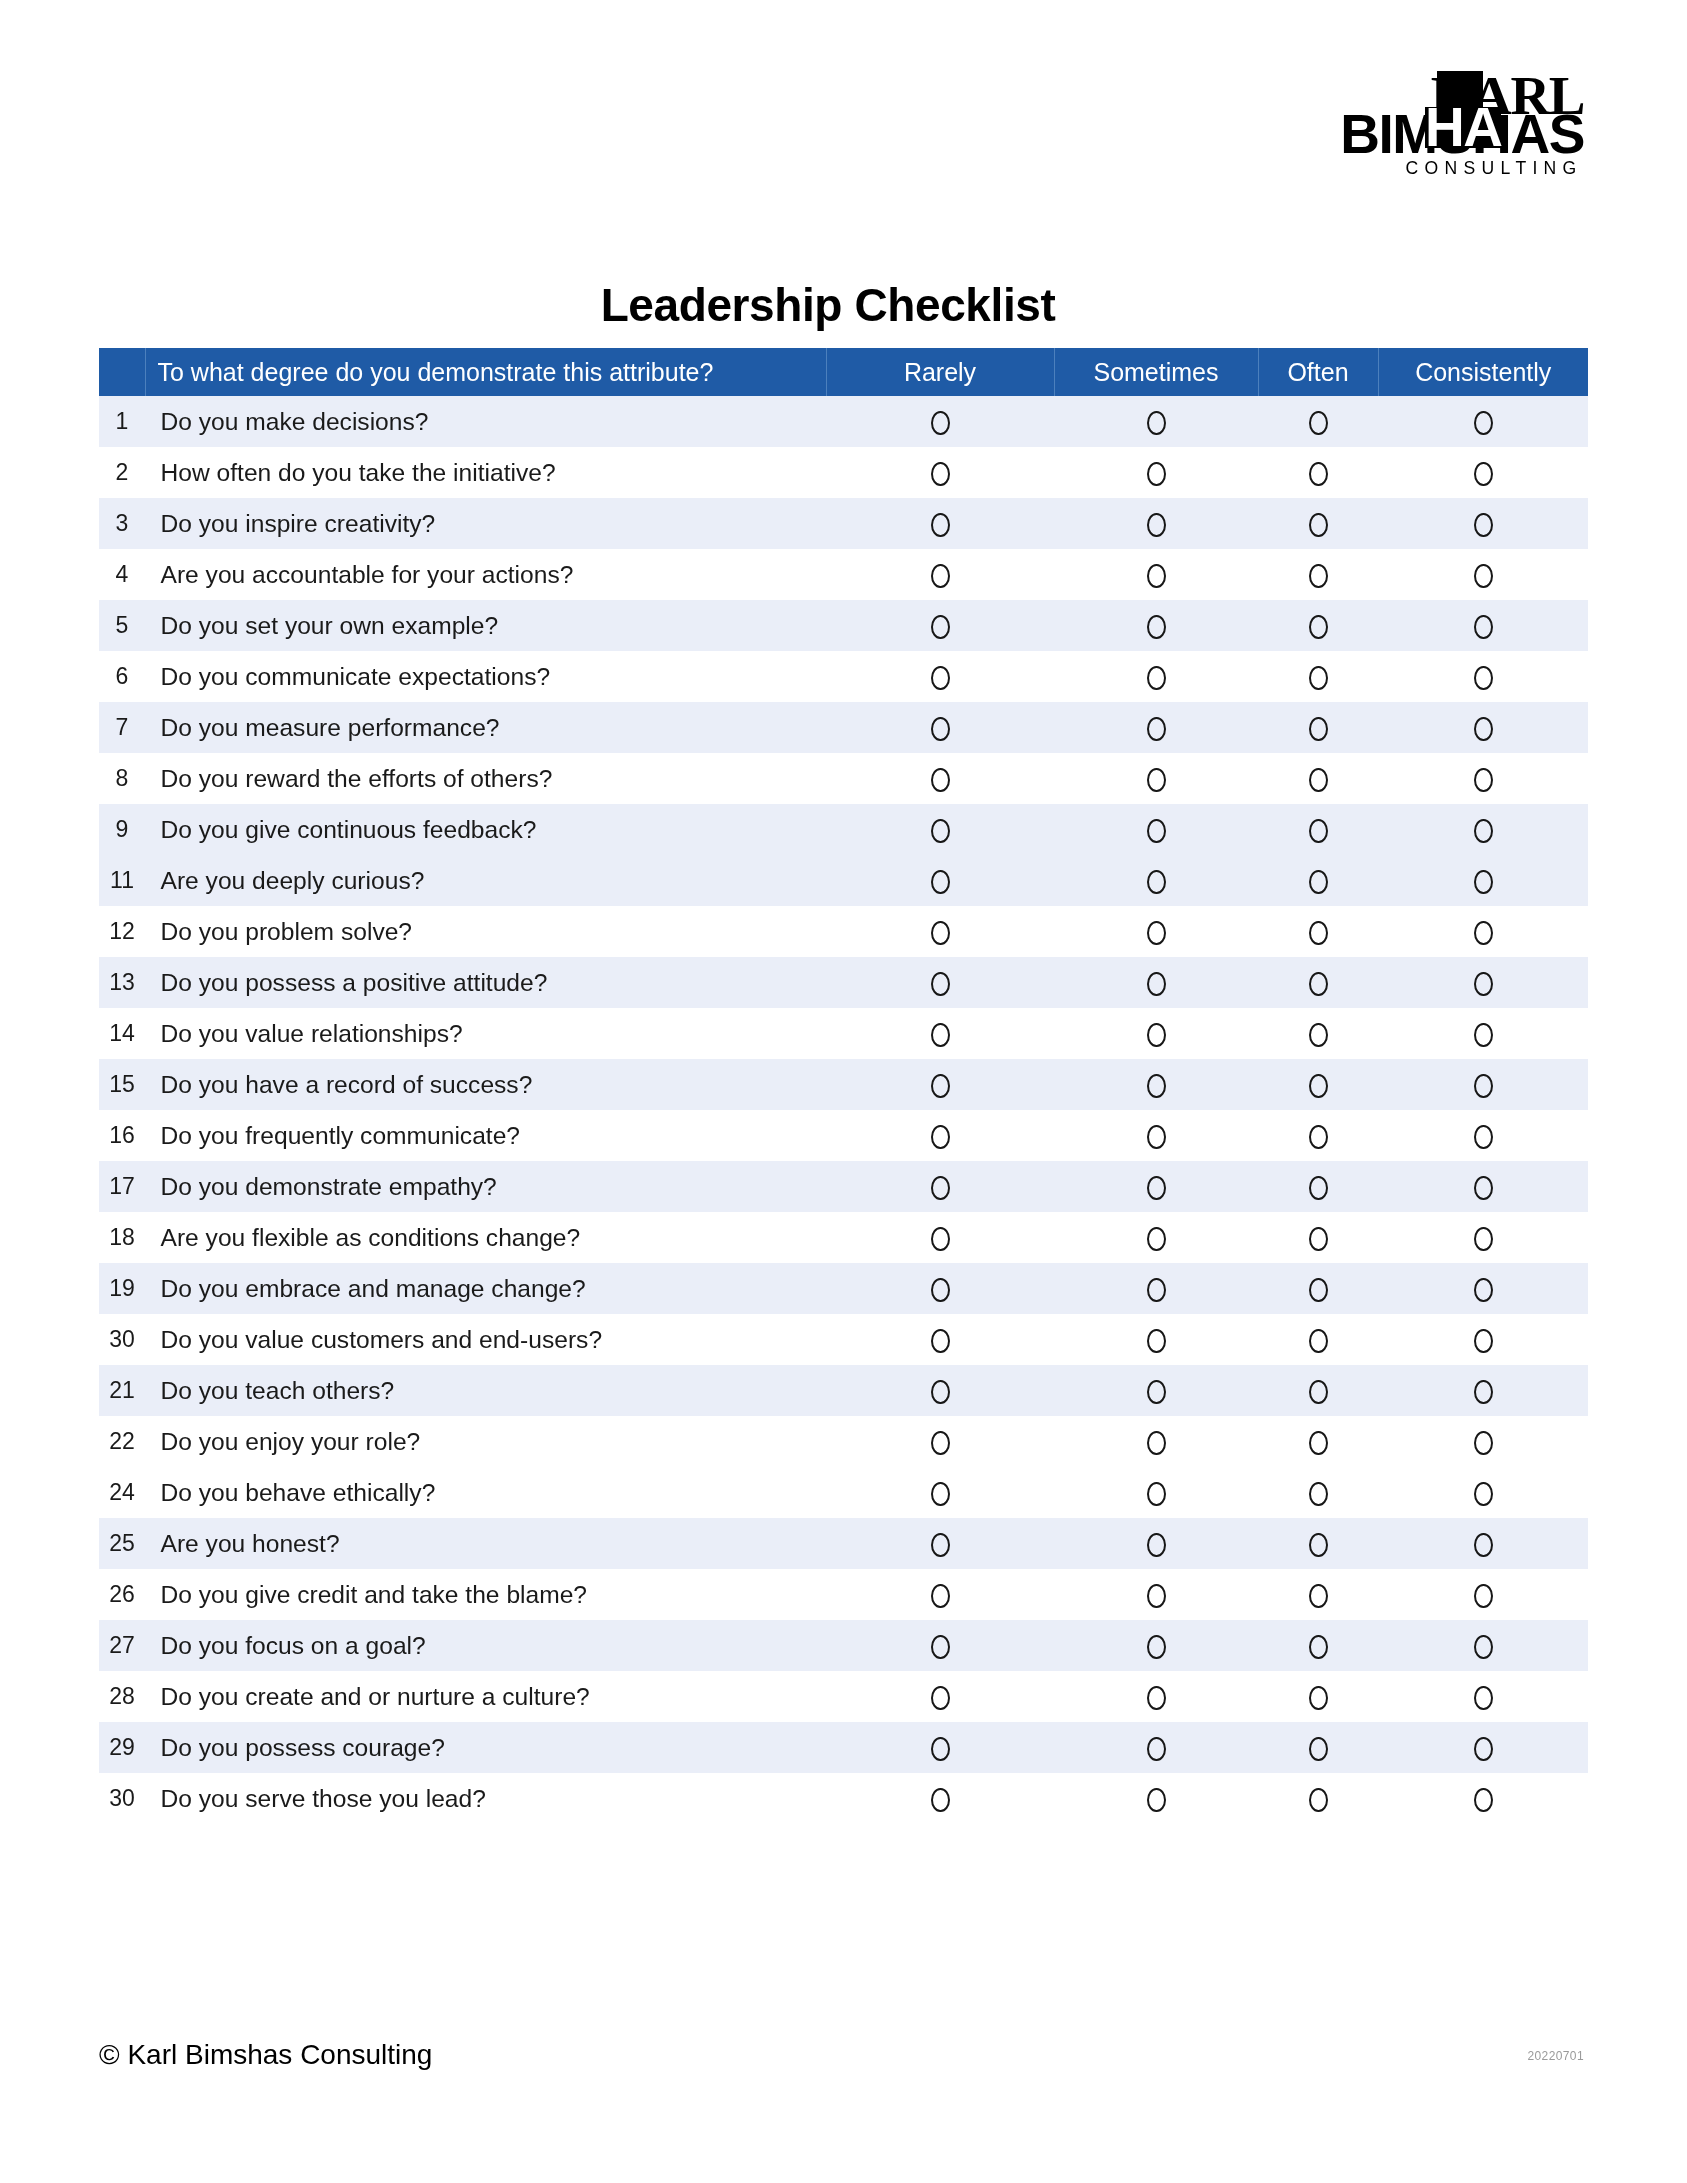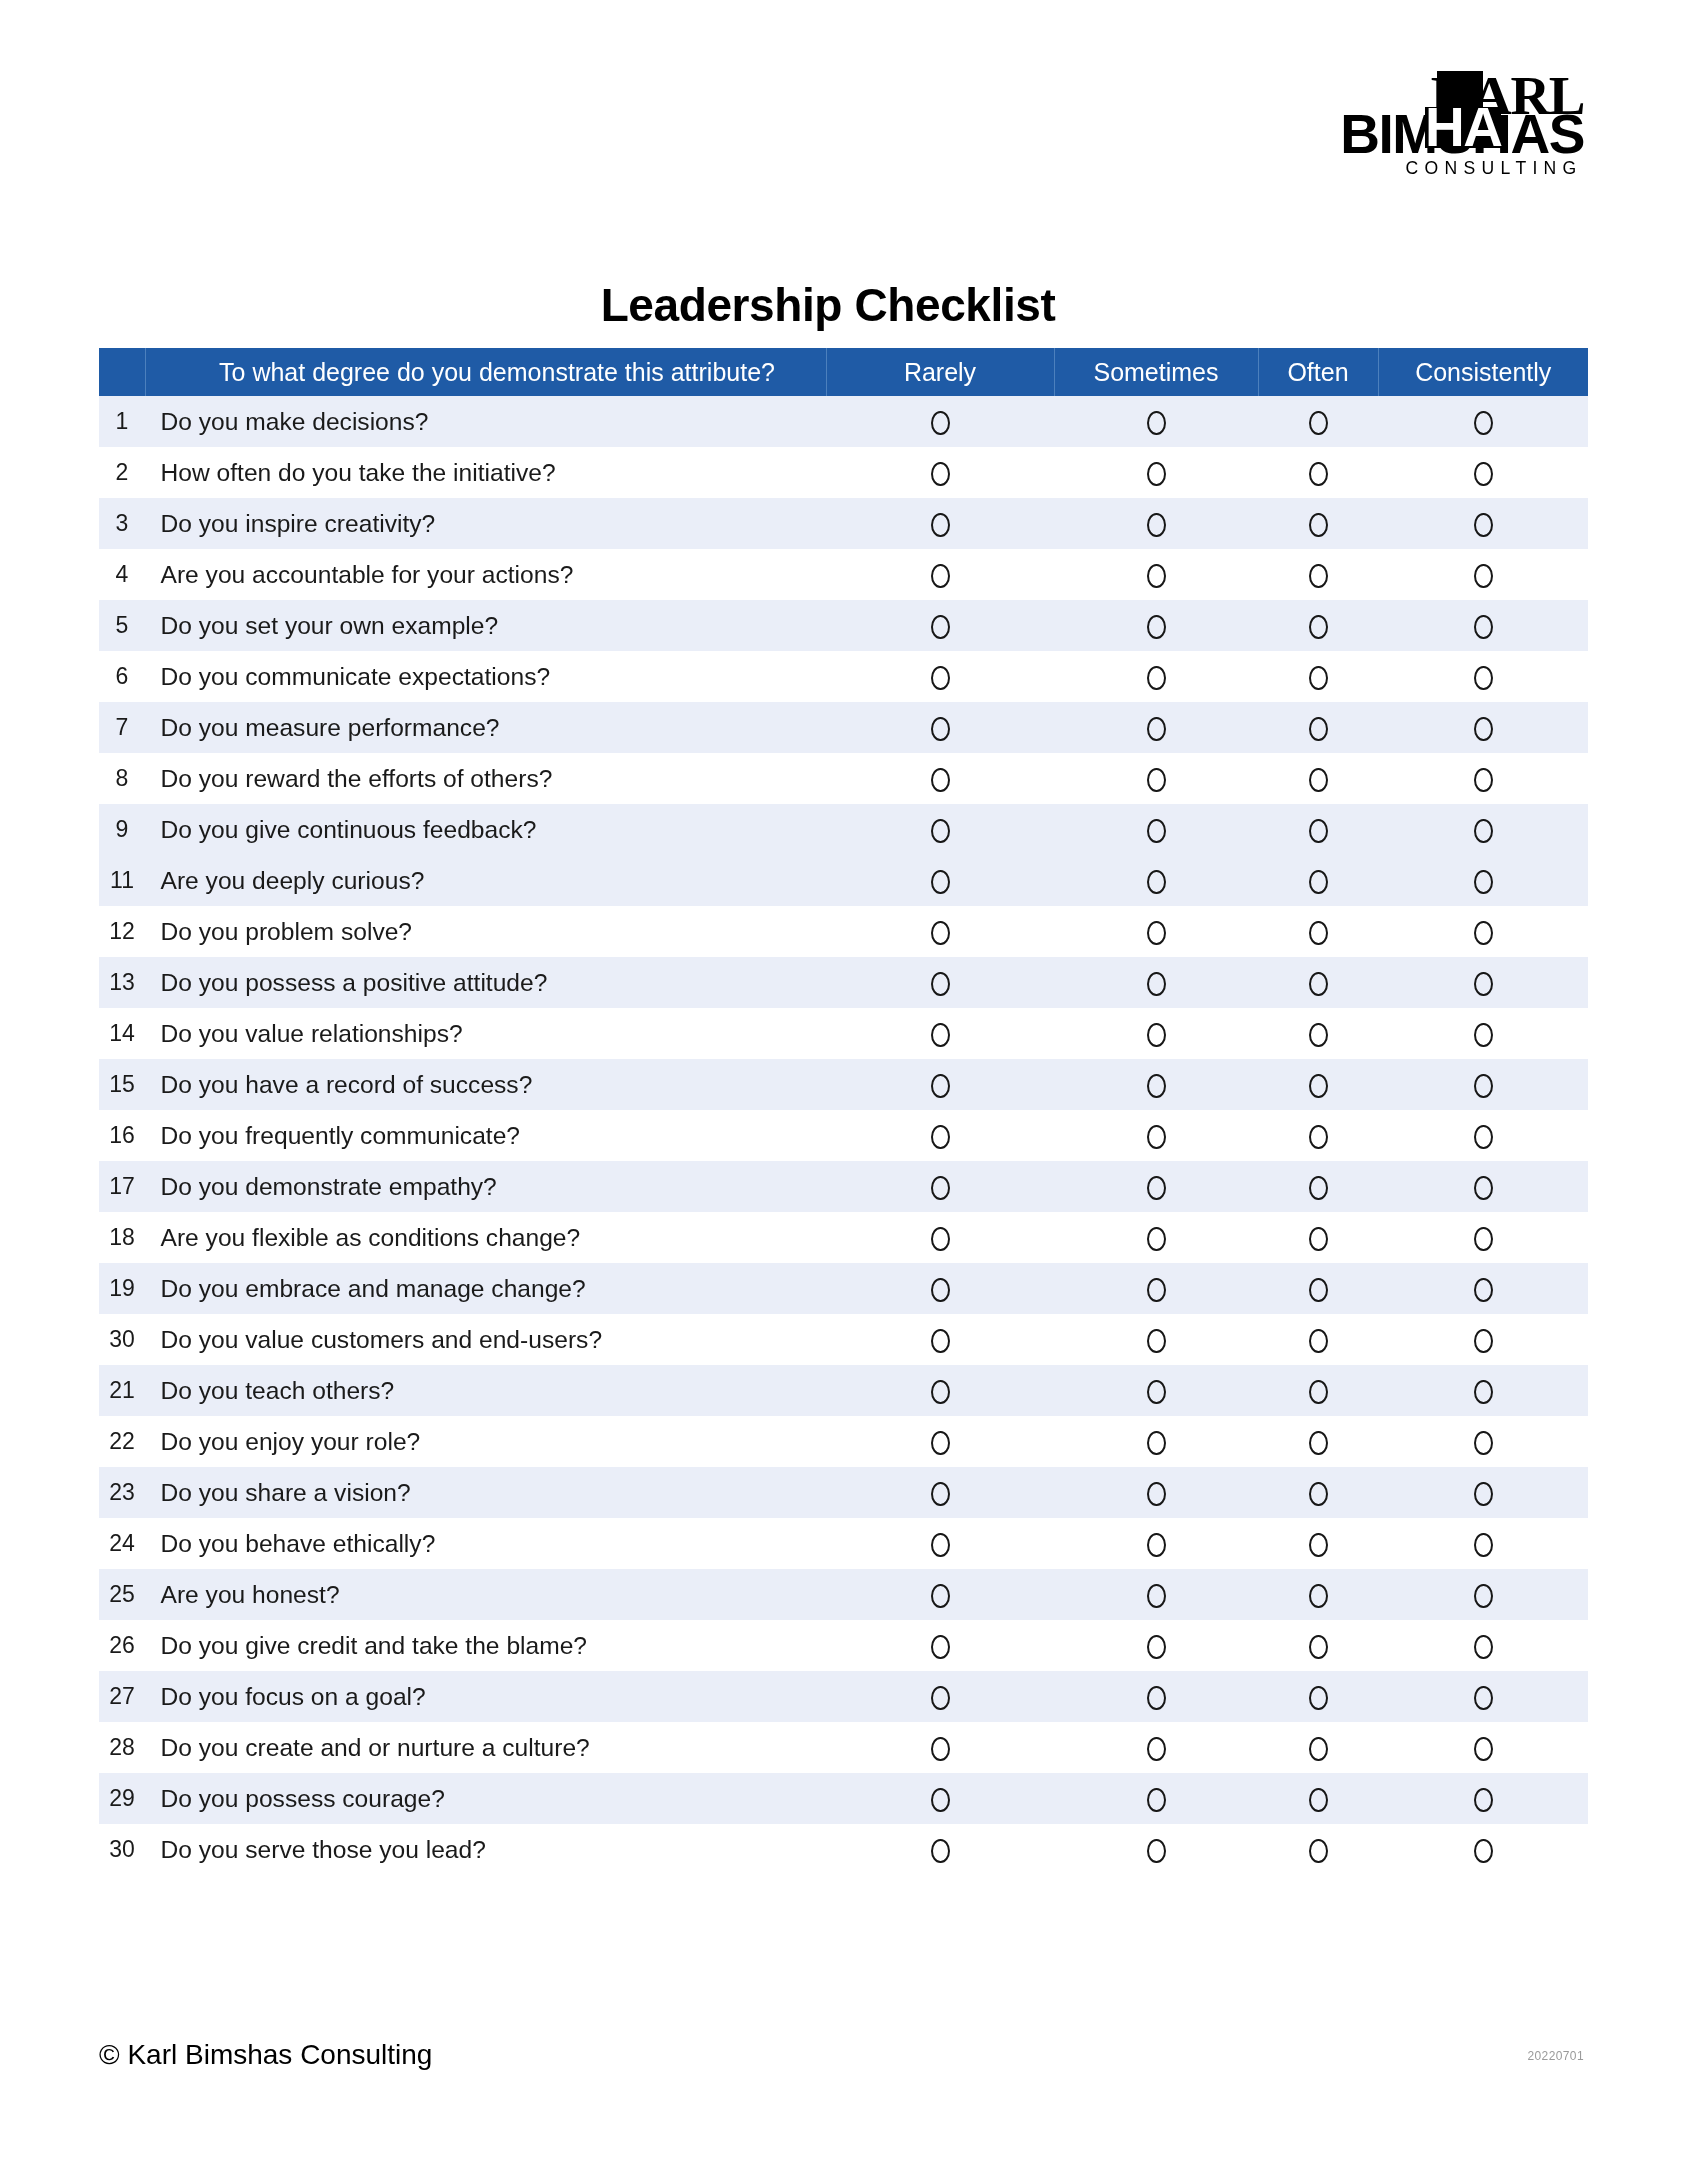--- a/index.html
+++ b/index.html
@@ -136,22 +136,22 @@
     height: 48px;
     padding: 0;
     vertical-align: middle;
     border-right: 1.4px solid #4C80BD;
     box-sizing: border-box;
   }
   .checklist thead th.th-num {
     border-right: 1.4px solid #4C80BD;
   }
   .checklist thead th.th-question {
-    text-align: center;
-    padding-left: 23px;
+    text-align: left;
+    padding-left: 12px;
   }
   .checklist thead th.th-opt {
     text-align: center;
   }
   .checklist thead th.th-last {
     border-right: none;
     margin-left: 22px;
   }
 
   .checklist tbody tr { height: 51px; }
@@ -406,28 +406,20 @@
         <td class="td-opt"><span class="radio"></span></td>
       </tr>
       <tr class="plain">
         <td class="td-num">22</td>
         <td class="td-question">Do you enjoy your role?</td>
         <td class="td-opt"><span class="radio"></span></td>
         <td class="td-opt"><span class="radio"></span></td>
         <td class="td-opt"><span class="radio"></span></td>
         <td class="td-opt"><span class="radio"></span></td>
       </tr>
-      <tr class="striped">
-        <td class="td-num">23</td>
-        <td class="td-question">Do you share a vision?</td>
-        <td class="td-opt"><span class="radio"></span></td>
-        <td class="td-opt"><span class="radio"></span></td>
-        <td class="td-opt"><span class="radio"></span></td>
-        <td class="td-opt"><span class="radio"></span></td>
-      </tr>
       <tr class="plain">
         <td class="td-num">24</td>
         <td class="td-question">Do you behave ethically?</td>
         <td class="td-opt"><span class="radio"></span></td>
         <td class="td-opt"><span class="radio"></span></td>
         <td class="td-opt"><span class="radio"></span></td>
         <td class="td-opt"><span class="radio"></span></td>
       </tr>
       <tr class="striped">
         <td class="td-num">25</td>

